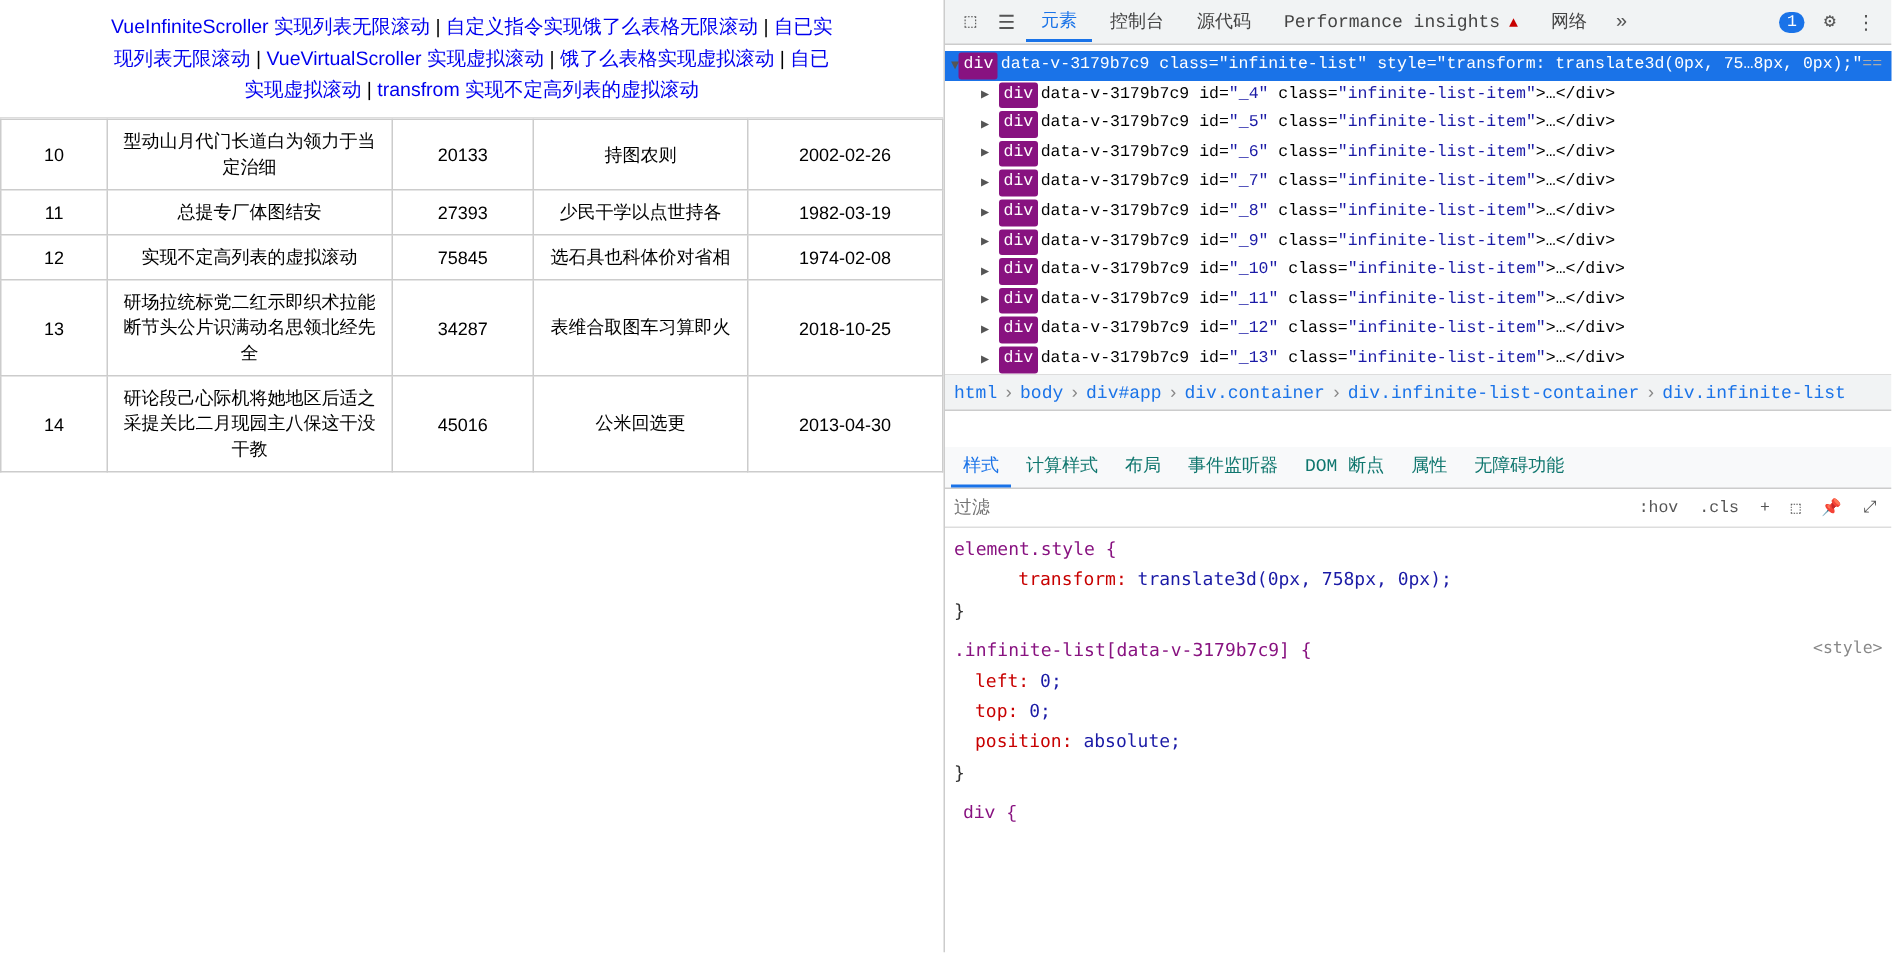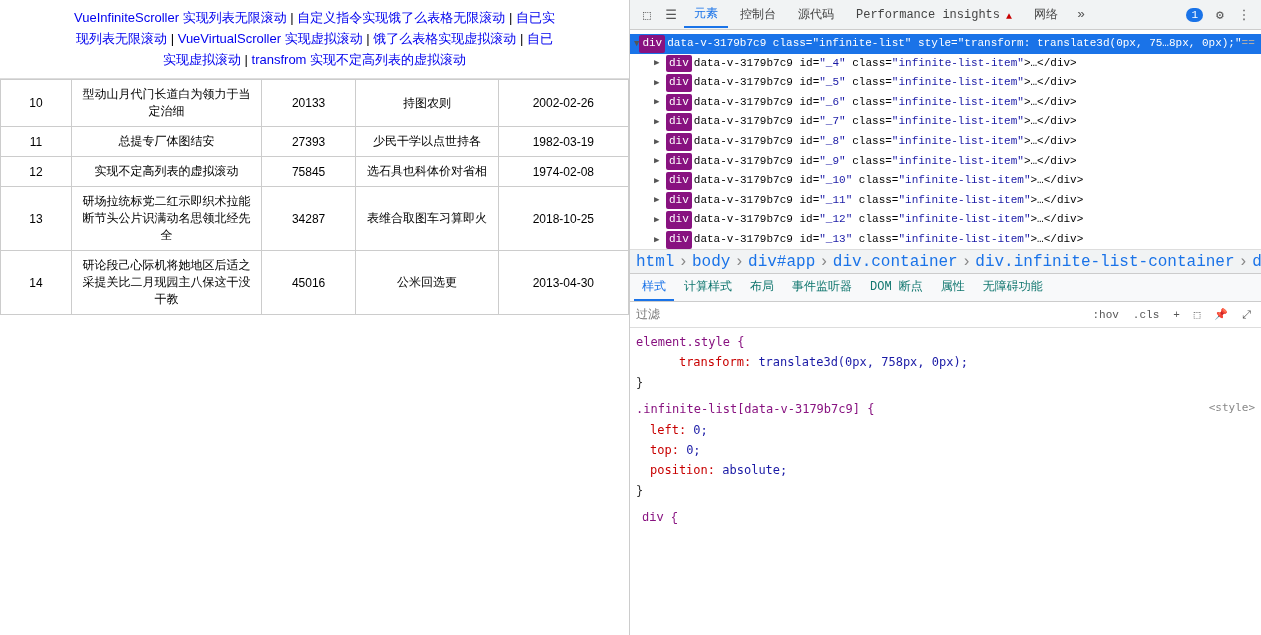--- a/index.html
+++ b/index.html
@@ -153,39 +153,40 @@
 
     
     #breadcrumb-bar {
       display: flex;
       align-items: center;
       height: 24px;
       background: #f1f3f4;
       border-bottom: 1px solid #ccc;
       padding: 0 6px;
       gap: 4px;
-      font-size: 16px;
+      font-size: 12px;
       overflow-x: auto;
       white-space: nowrap;
     }
     .bc-item {
       color: #1a73e8;
       cursor: pointer;
     }
     .bc-sep { color: #888; }
 
     
     #sub-tabs {
       display: flex;
       align-items: center;
       height: 28px;
       border-bottom: 1px solid #ccc;
       background: #f8f9fa;
       padding: 0 4px;
       gap: 2px;
+      margin-top: 24px;
     }
     .sub-tab {
       padding: 4px 8px;
       font-size: 12px;
       cursor: pointer;
       color: #0f766e;
       border-bottom: 2px solid transparent;
     }
     .sub-tab.active {
       color: #1a73e8;

